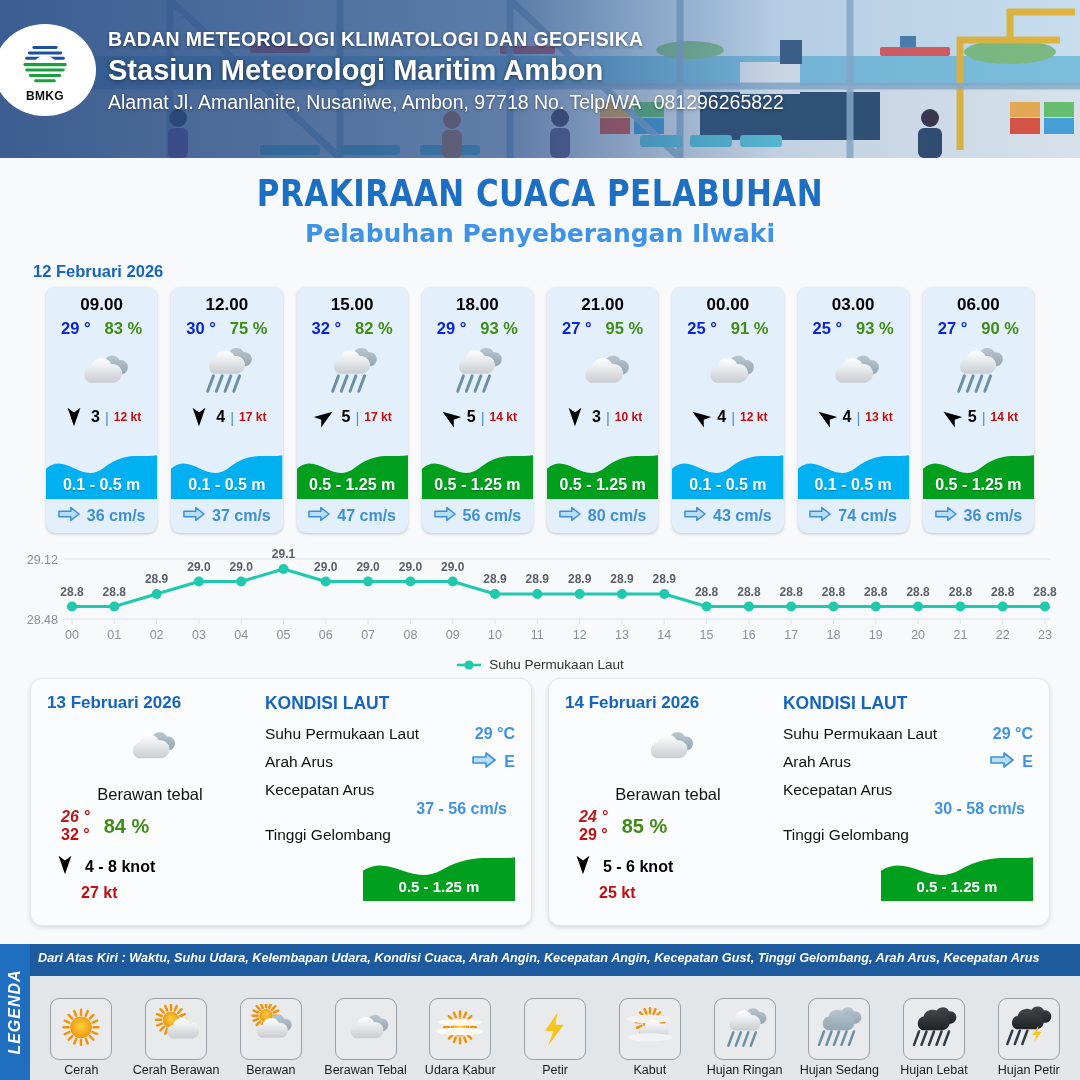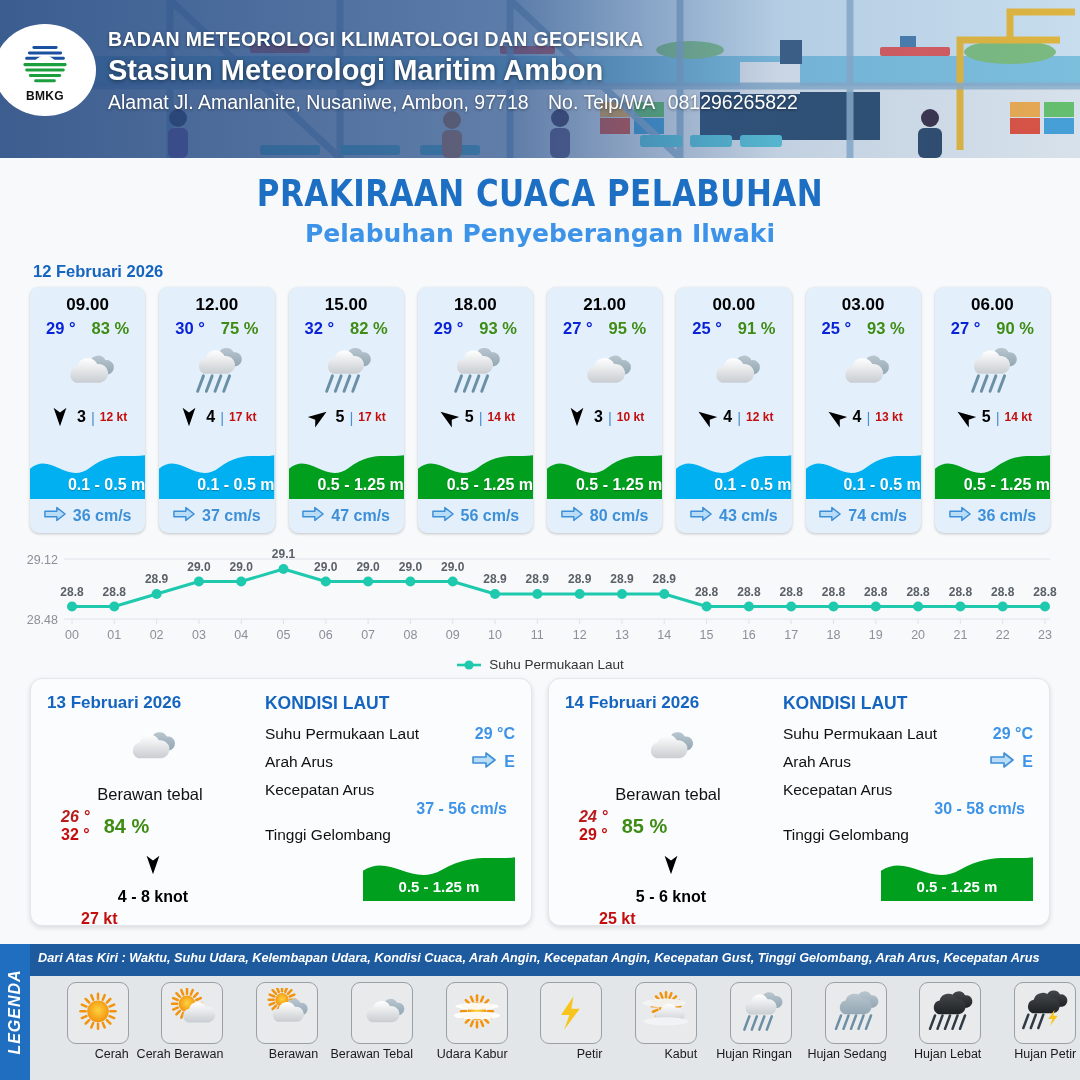--- a/index.html
+++ b/index.html
@@ -35,21 +35,21 @@
     text-shadow:0 1px 3px rgba(0,0,0,.45);
   }
   .hdr-line2 {
     color:#fff; font-weight:bold; font-size:29px; margin-top:3px;
     text-shadow:0 1px 4px rgba(0,0,0,.5);
   }
   .hdr-line3 {
     color:#fff; font-size:19.5px; margin-top:4px;
     text-shadow:0 1px 3px rgba(0,0,0,.45);
   }
-  .hdr-line3 span { margin-left:14px; }
+  .hdr-line3 span { }
 
   
   .title-wrap { text-align:center; padding-top:14px; }
   .title-main {
     font-size:37px; font-weight:bold; color:#1d6fc4; letter-spacing:.5px;
     font-family:"DejaVu Sans", sans-serif; font-stretch:condensed;
     transform: scaleX(.93); transform-origin:center;
   }
   .title-sub {
     font-size:25px; font-weight:bold; color:#3d93e8; margin-top:4px;
@@ -59,42 +59,42 @@
   .validity b { font-weight:bold; }
   .validity .gap { display:inline-block; width:40px; }
 
   
   .date-label {
     margin:14px 0 6px 33px; font-size:16.5px; font-weight:bold; color:#1565c0;
   }
 
   
   .cards {
-    display:flex; gap:14px; padding:0 30px; align-items:stretch;
+    display:flex; gap:14px; padding:0 46px; align-items:stretch;
   }
   .card {
     flex:1; background:#e3f0fb; border-radius:9px;
     box-shadow:0 1px 3px rgba(0,0,0,.22);
     overflow:hidden; display:flex; flex-direction:column;
     height:246px;
   }
   .c-time { text-align:center; font-size:17px; font-weight:bold; color:#000; padding-top:8px; }
   .c-th { display:flex; justify-content:space-around; align-items:baseline; padding:4px 8px 0; }
   .c-temp { font-size:16.5px; font-weight:bold; color:#0a23d6; }
   .c-hum  { font-size:16.5px; font-weight:bold; color:#3f8c14; }
   .c-icon { height:64px; display:flex; align-items:center; justify-content:center; margin-top:2px; }
   .c-wind { display:flex; align-items:center; justify-content:center; gap:5px; padding:2px 0 4px; }
   .c-wind .arw { width:24px; height:22px; }
   .c-dir { font-size:16px; font-weight:bold; color:#000; }
   .c-bar { font-size:15px; color:#4f8fd0; }
   .c-gust { font-size:12px; font-weight:bold; color:#c40d0d; }
   .wave-band { position:relative; height:52px; margin-top:auto; }
   .wave-band svg { position:absolute; inset:0; width:100%; height:100%; }
   .wave-text {
-    position:absolute; left:0; right:0; bottom:5px; text-align:right;
+    position:absolute; left:0; right:0; bottom:5px; text-align:center;
     color:#fff; font-size:16px; font-weight:bold; text-shadow:0 1px 1px rgba(0,0,0,.25);
   }
   .c-curr { display:flex; align-items:center; justify-content:center; gap:7px; height:34px; }
   .c-curr .cs { font-size:16px; font-weight:bold; color:#3d8fd8; }
 
   
   .chart-zone { position:relative; margin:10px 0 0 0; height:118px; }
   .chart-zone svg { display:block; }
   .chart-legend {
     display:flex; align-items:center; justify-content:center; gap:7px;
@@ -110,21 +110,21 @@
   }
   .p-left { width:44%; position:relative; }
   .p-date { font-size:17px; font-weight:bold; color:#1565c0; }
   .p-icon { height:54px; display:flex; align-items:center; justify-content:center; margin-top:8px; }
   .p-cond { font-size:16.5px; color:#111; margin-top:10px; text-align:center; }
   .p-temps { display:flex; align-items:center; gap:14px; margin-top:4px; padding-left:14px; }
   .p-tcol { display:flex; flex-direction:column; }
   .p-tmin { font-size:16px; font-weight:bold; color:#b91c1c;font-style:italic; }
   .p-tmax { font-size:16px; font-weight:bold; color:#c40d0d; }
   .p-hum { font-size:20px; font-weight:bold; color:#3f8c14; }
-  .p-wind { display:flex; align-items:center; gap:8px; margin-top:10px; padding-left:6px;flex-direction:column; }
+  .p-wind { display:flex; align-items:center; gap:8px; margin-top:10px; padding-left:6px; }
   .p-wspd { font-size:16px; font-weight:bold; color:#000; }
   .p-gust { font-size:16px; font-weight:bold; color:#c40d0d; margin:4px 0 0 34px; }
   .p-right { flex:1; padding-left:6px; position:relative; }
   .p-rtitle { font-size:17.5px; font-weight:bold; color:#1565c0; margin-bottom:7px; }
   .p-row { display:flex; justify-content:space-between; align-items:center; min-height:25px; margin-bottom:3px; }
   .p-lab { font-size:15.5px; color:#111; }
   .p-val { font-size:16px; font-weight:bold; color:#3d93e8; }
   .p-val-row { text-align:right; font-size:16px; font-weight:bold; color:#3d93e8; margin:-2px 8px 4px 0; }
   .p-wave { position:relative; width:152px; height:52px; margin:2px 0 0 auto; }
   .p-wave svg { position:absolute; inset:0; width:100%; height:100%; }
@@ -148,21 +148,21 @@
   }
   .legenda-note {
     position:absolute; left:38px; top:7px; right:6px;
     color:#fff; font-size:12.7px; font-style:italic; font-weight:bold;
     white-space:nowrap;
   }
   .legenda-strip {
     position:absolute; left:30px; top:32px; right:0; bottom:0;
     background:#e3e6e8; display:flex; gap:0; padding:6px 4px 0;
   }
-  .leg-item { flex:1; display:flex; flex-direction:column; align-items:flex-end; }
+  .leg-item { flex:1; display:flex; flex-direction:column; align-items:center;margin-top:16px; }
   .leg-box {
     width:62px; height:62px; border:1px solid #9aa0a6; border-radius:9px;
     background:#e8eaec; display:flex; align-items:center; justify-content:center;
   }
   .leg-lab { font-size:12.5px; color:#1a1a1a; margin-top:3px; white-space:nowrap; }
 </style>
 </head>
 <body>
 
 <div class="header">

